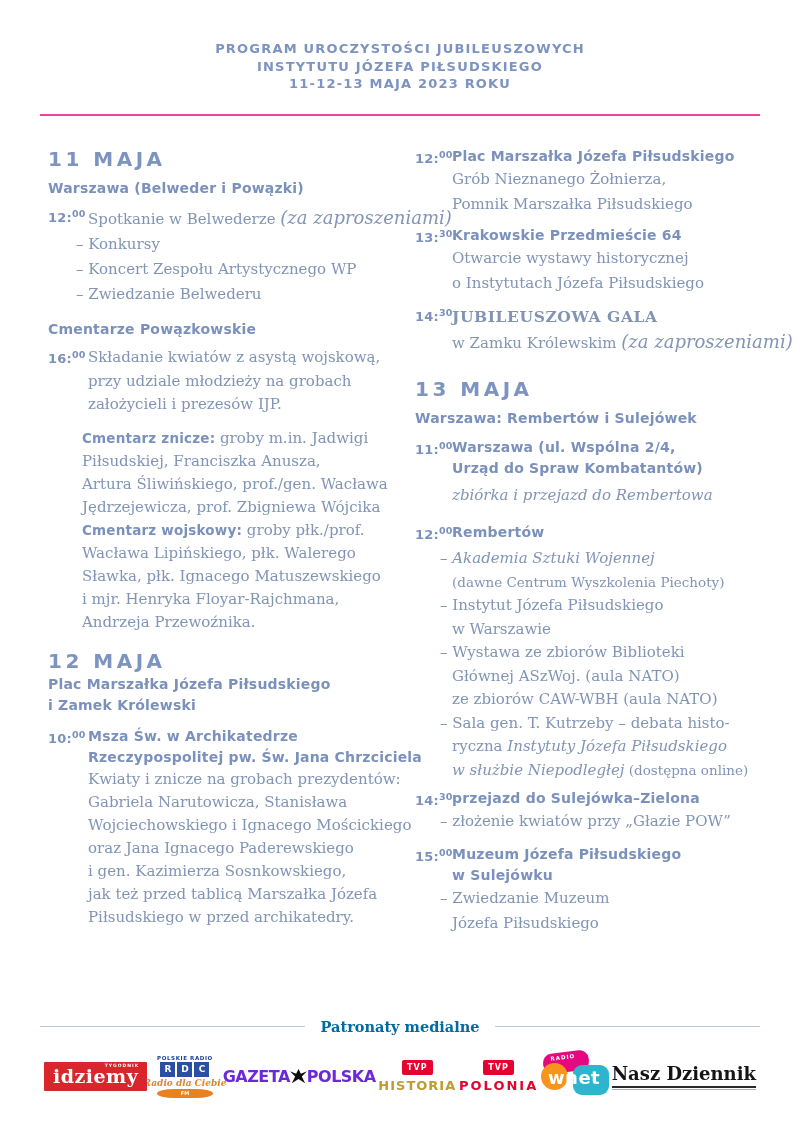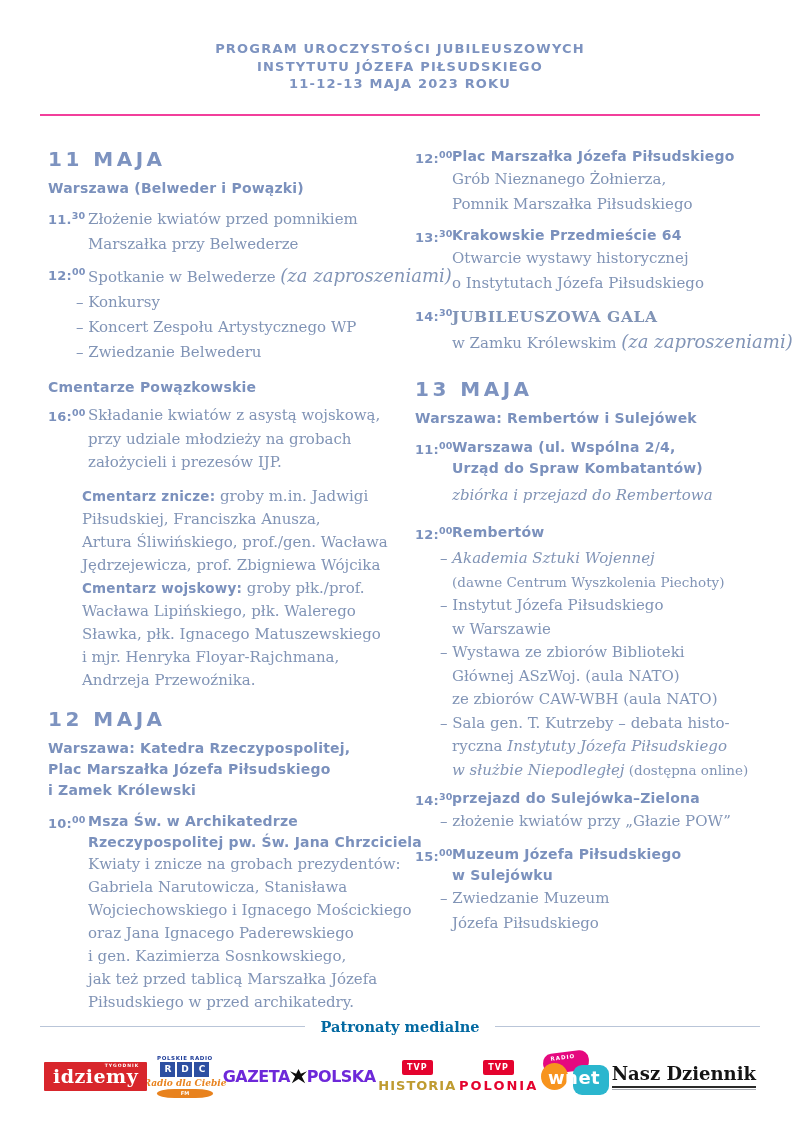--- a/index.html
+++ b/index.html
@@ -112,25 +112,20 @@
     <div class="ht">INSTYTUTU JÓZEFA PIŁSUDSKIEGO</div>
     <div class="ht">11-12-13 MAJA 2023 ROKU</div>
   </div>
   <div class="pink-rule"></div>
 
   <div class="col col-left">
 
     <div class="day-title">11 MAJA</div>
     <div class="sans loc">Warszawa (Belweder i Powązki)</div>
 
-    <div class="entry mt8">
-      <span class="time"><span>11.</span><span class="m">30</span></span>
-      <div class="serif">Złożenie kwiatów przed pomnikiem</div>
-      <div class="serif">Marszałka przy Belwederze</div>
-    </div>
 
     <div class="entry mt6">
       <span class="time"><span>12:</span><span class="m">00</span></span>
       <div class="serif"><span>Spotkanie w Belwederze </span><span class="note">(za zaproszeniami)</span></div>
       <div class="serif bul">– Konkursy</div>
       <div class="serif bul">– Koncert Zespołu Artystycznego WP</div>
       <div class="serif bul">– Zwiedzanie Belwederu</div>
     </div>
 
     <div class="sans mt12">Cmentarze Powązkowskie</div>
@@ -148,21 +143,20 @@
       <div class="serif">Artura Śliwińskiego, prof./gen. Wacława</div>
       <div class="serif">Jędrzejewicza, prof. Zbigniewa Wójcika</div>
       <div class="serif"><span class="gb">Cmentarz wojskowy:</span><span> groby płk./prof.</span></div>
       <div class="serif">Wacława Lipińskiego, płk. Walerego</div>
       <div class="serif">Sławka, płk. Ignacego Matuszewskiego</div>
       <div class="serif">i mjr. Henryka Floyar-Rajchmana,</div>
       <div class="serif">Andrzeja Przewoźnika.</div>
     </div>
 
     <div class="day-title mt14">12 MAJA</div>
-    <div class="sans loc">Warszawa: Katedra Rzeczypospolitej,</div>
     <div class="sans">Plac Marszałka Józefa Piłsudskiego</div>
     <div class="sans">i Zamek Królewski</div>
 
     <div class="entry mt10">
       <span class="time"><span>10:</span><span class="m">00</span></span>
       <div class="sans">Msza Św. w Archikatedrze</div>
       <div class="sans">Rzeczypospolitej pw. Św. Jana Chrzciciela</div>
     </div>
     <div class="para2">
       <div class="serif">Kwiaty i znicze na grobach prezydentów:</div>

